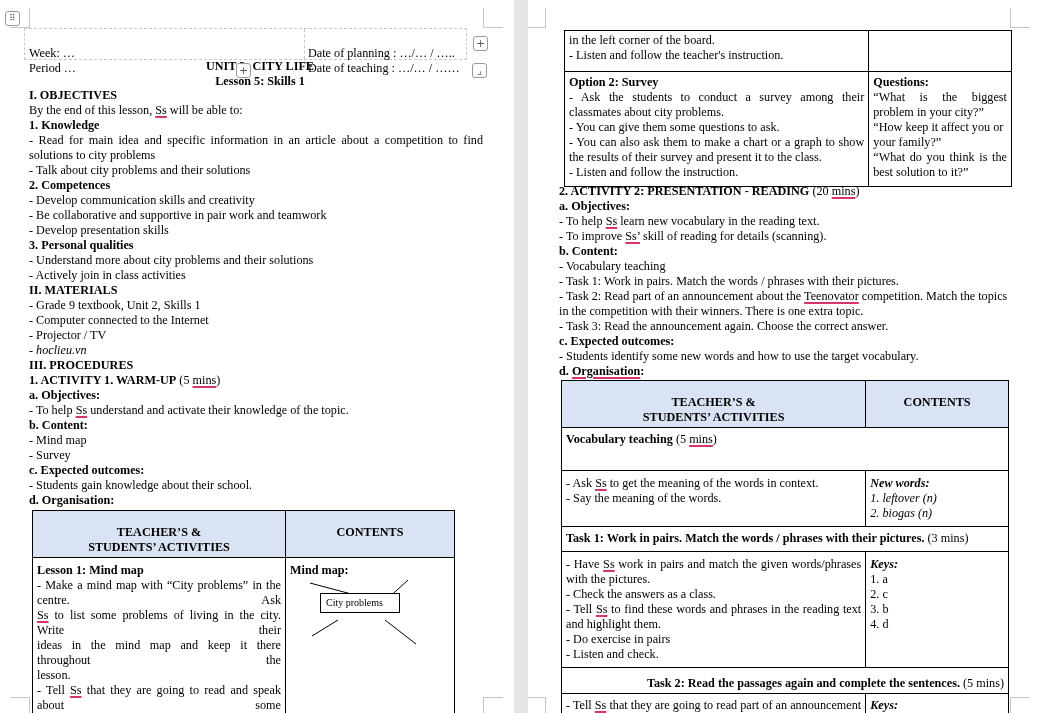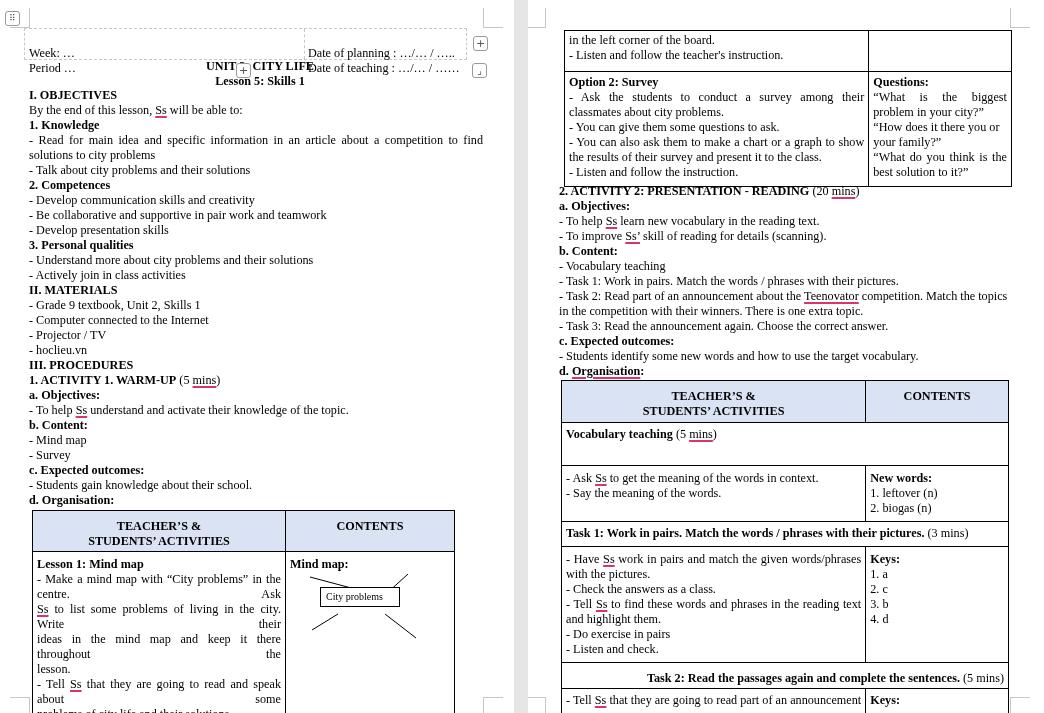--- a/index.html
+++ b/index.html
@@ -17,33 +17,33 @@
   .crop.br { border-left-width: 1px; border-top-width: 1px; }
 
   .handle-btn {
     position: absolute; width: 15px; height: 15px; border: 1px solid #9a9a9a; border-radius: 3px;
     background: #fff; font-family: "DejaVu Sans", sans-serif; font-size: 11px; line-height: 13px;
     text-align: center; color: #555;
   }
 
   .line { font-size: 12.2px; line-height: 15px; white-space: nowrap; }
   .b { font-weight: bold; }
-  .i { }
+  .i { font-style: italic; }
   .squig { text-decoration: underline; text-decoration-color: #d8356a; text-decoration-thickness: 2px; text-underline-offset: 2px; }
 
   
   #header-table { position: absolute; left: 24px; top: 28px; width: 443px; height: 32px; border: 1px dashed #c8c8c8; }
   #header-table .hcol { position: absolute; top: 17px; }
   #header-table .divider { position: absolute; left: 279px; top: 0; bottom: 0; border-left: 1px dashed #c8c8c8; }
 
   .centered { position: absolute; text-align: center; }
 
   table.doc { border-collapse: collapse; position: absolute; }
   table.doc td { border: 1px solid #000; vertical-align: top; padding: 2px 4px; font-size: 12.2px; line-height: 15px; }
-  table.doc td.hdr { background: #dae3f3; text-align: center; font-weight: bold; vertical-align: top; padding-top: 8px; }
+  table.doc td.hdr { background: #dae3f3; text-align: center; font-weight: bold; vertical-align: top; padding-top: 14px; }
   table.doc .lt { font-size: 12.2px; line-height: 15px; }
 
   .mindmap { position: relative; width: 160px; height: 100px; }
   .mm-box { position: absolute; left: 28px; top: 30px; width: 80px; height: 20px; border: 1px solid #000;
             font-size: 10px; line-height: 18px; padding-left: 5px; background: #fff; }
 </style>
 </head>
 <body>
 
 <div id="page-left" class="page">
@@ -174,21 +174,21 @@
         <div class="lt">classmates about city problems.</div>
         <div class="lt">- You can give them some questions to ask.</div>
         <div class="lt" style="text-align:justify; text-align-last:justify;">- You can also ask them to make a chart or a graph to show</div>
         <div class="lt">the results of their survey and present it to the class.</div>
         <div class="lt">- Listen and follow the instruction.</div>
       </td>
       <td style="padding-top:3px;">
         <div class="lt b">Questions:</div>
         <div class="lt" style="text-align:justify; text-align-last:justify;">“What is the biggest</div>
         <div class="lt">problem in your city?”</div>
-        <div class="lt">“How does it there you or</div>
+        <div class="lt">“How keep it affect you or</div>
         <div class="lt">your family?”</div>
         <div class="lt" style="text-align:justify; text-align-last:justify;">“What do you think is the</div>
         <div class="lt">best solution to it?”</div>
       </td>
     </tr>
   </tbody>
     </table>
 
   <div style="position:absolute; left:31px; top:184px; width:452px;">
     <div class="line"><span class="b">2. ACTIVITY 2: PRESENTATION - READING</span><span> (20 </span><span class="squig">mins</span><span>)</span></div>

